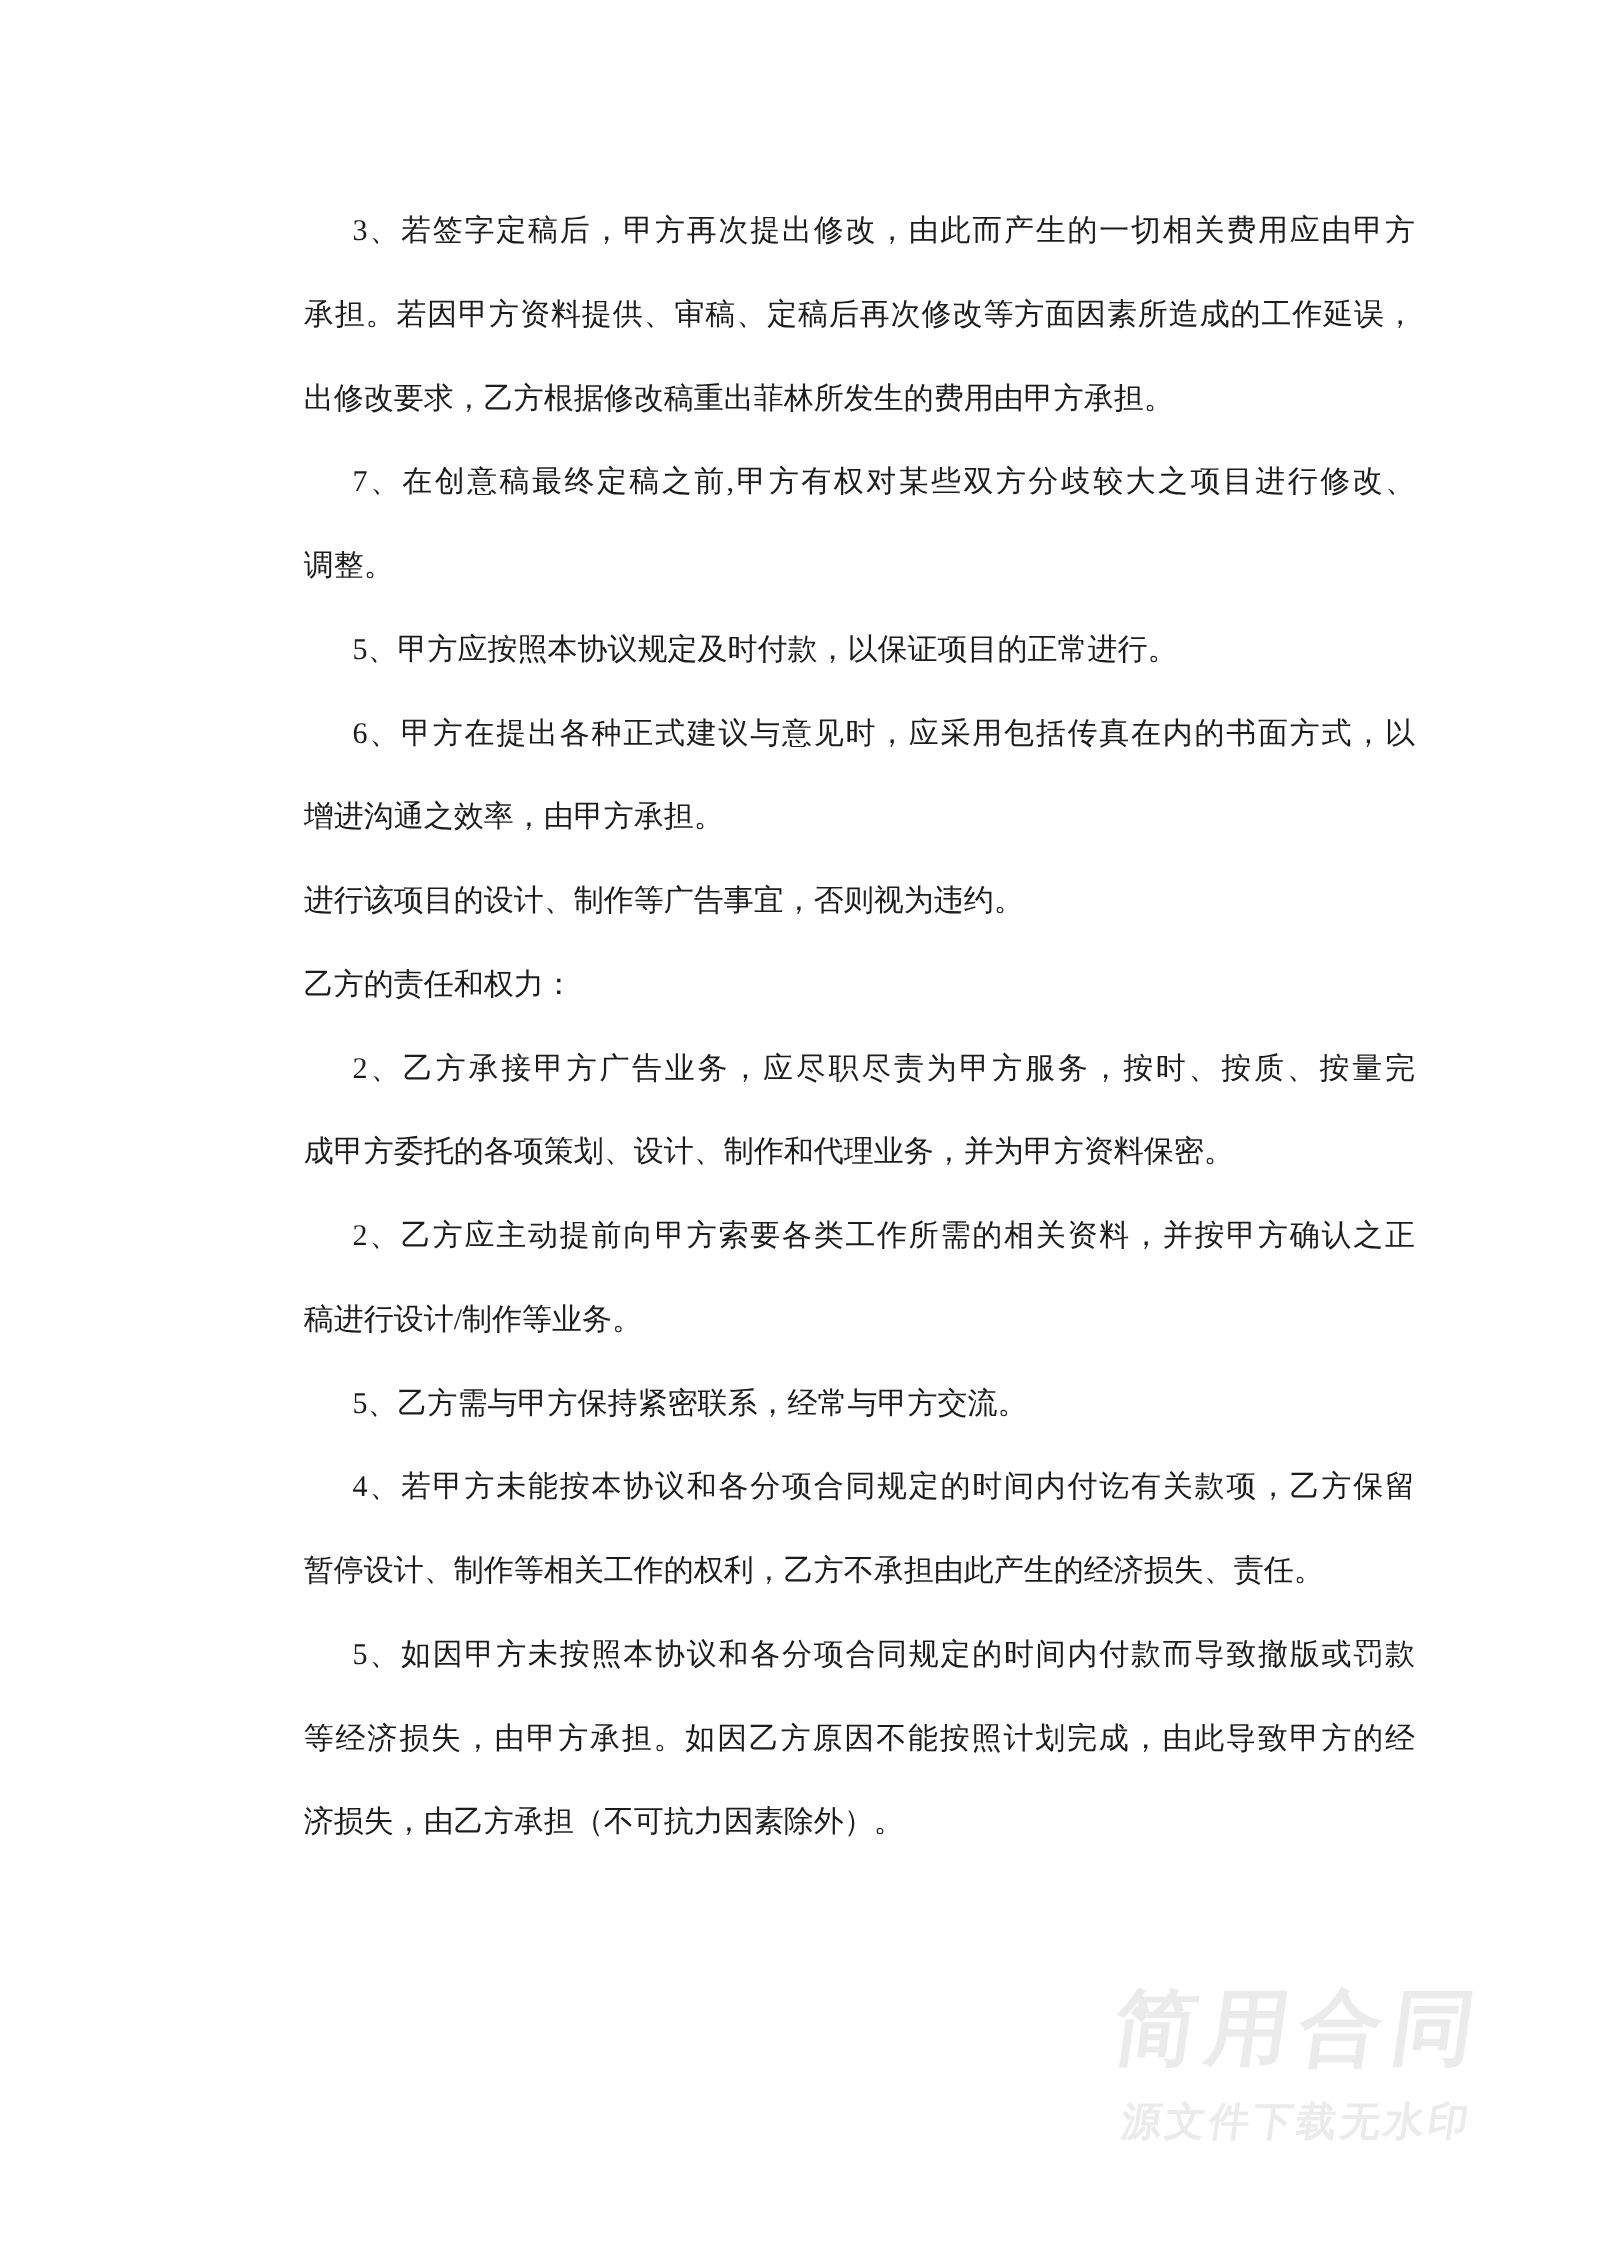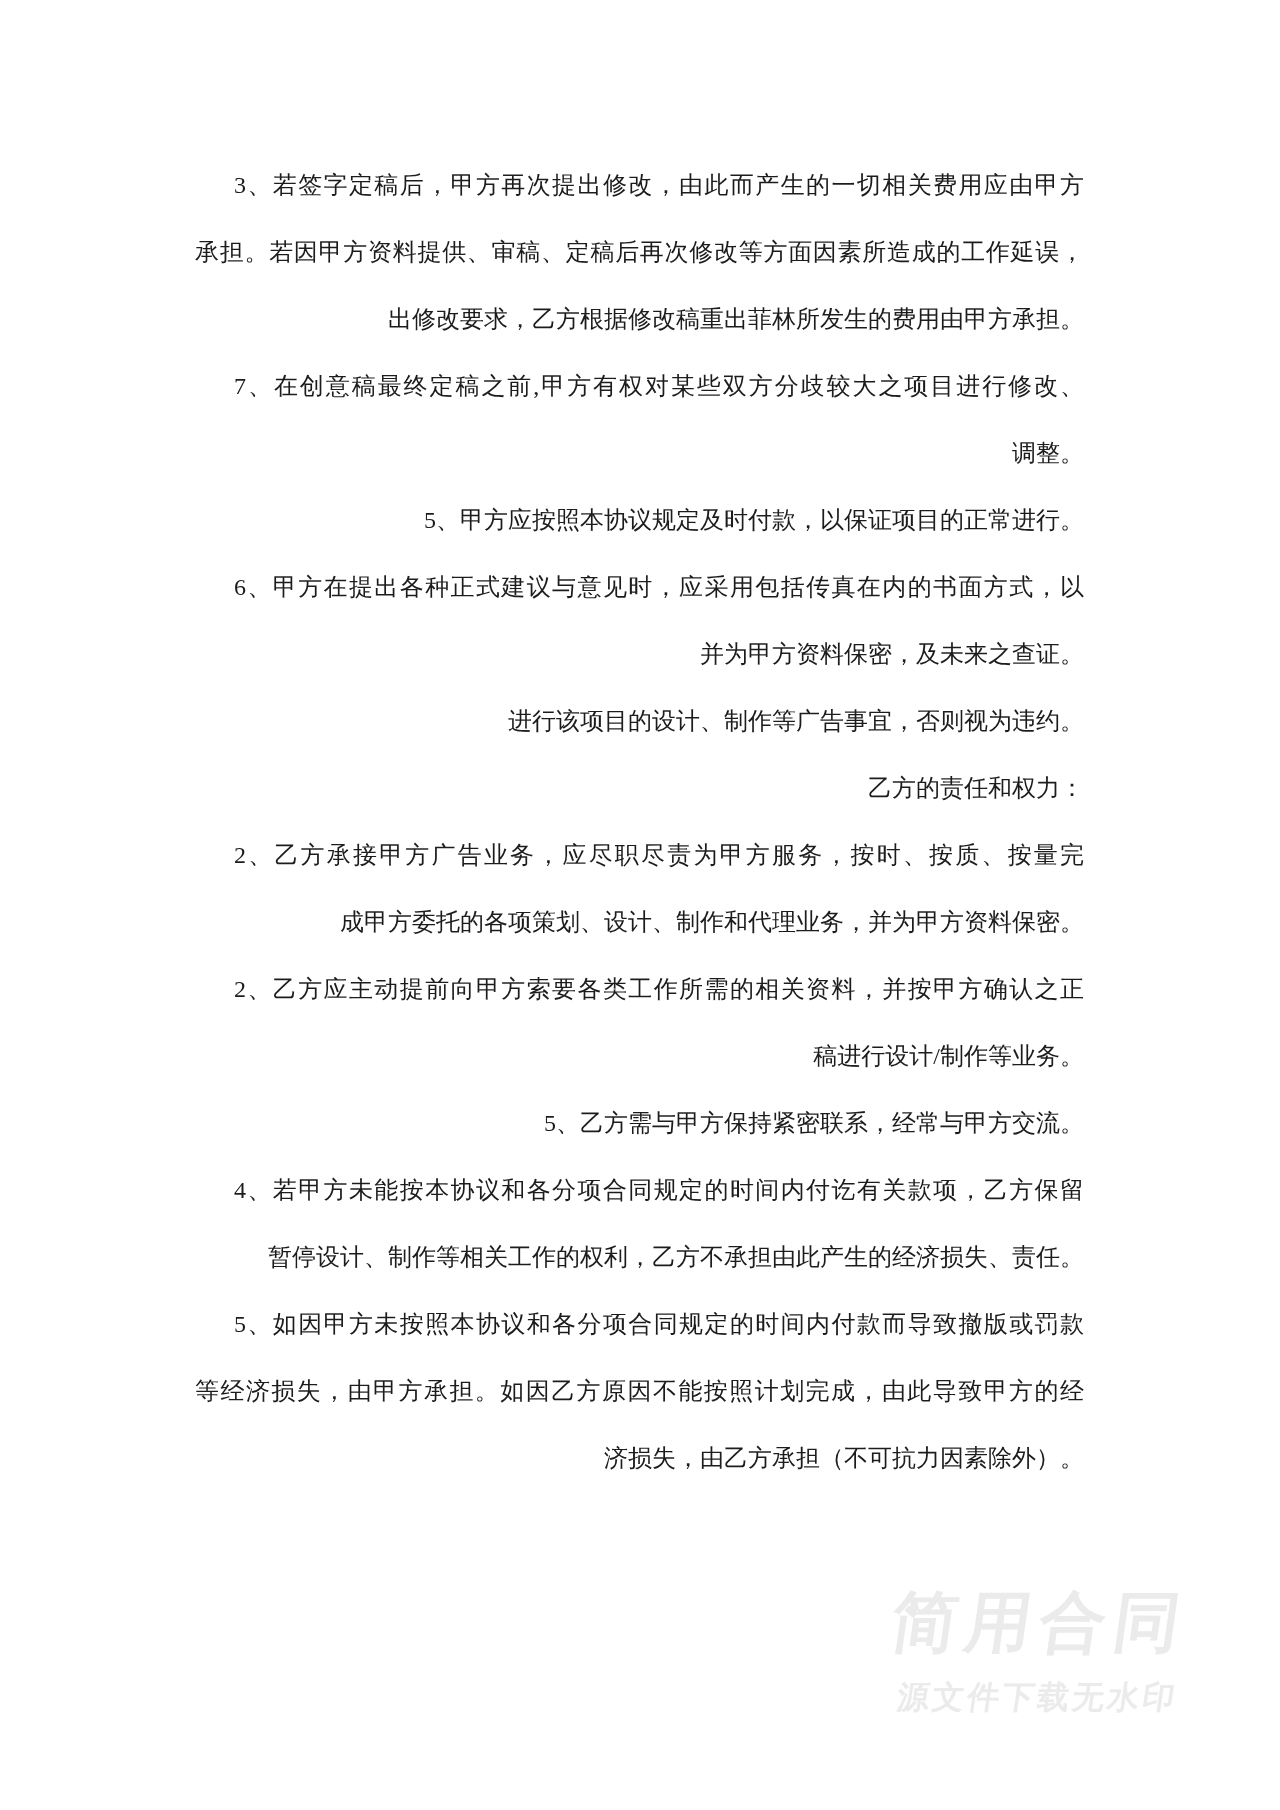--- a/index.html
+++ b/index.html
@@ -20,21 +20,21 @@
     left: 195px;
     top: 152px;
     width: 889px;
   }
   .line {
     height: 67px;
     line-height: 67px;
     font-size: 24px;
     letter-spacing: 0;
     white-space: nowrap;
-    text-align: right;
+    text-align: left;
   }
   .line.indent {
     padding-left: 39px;
   }
   .line.fill {
     white-space: normal;
     overflow: hidden;
     text-align: justify;
     text-align-last: justify;
   }
@@ -59,29 +59,29 @@
     font-size: 32px;
     line-height: 34px;
     letter-spacing: 3px;
   }
 </style>
 </head>
 <body>
 
 <div class="page">
 
-  <div class="doc" style="color: rgb(28, 28, 28);">
+  <div class="doc" style="color: rgb(28, 28, 28); margin-left: 48px;">
       <div class="line indent fill">3、若签字定稿后，甲方再次提出修改，由此而产生的一切相关费用应由甲方</div>
       <div class="line fill">承担。若因甲方资料提供、审稿、定稿后再次修改等方面因素所造成的工作延误，</div>
       <div class="line">出修改要求，乙方根据修改稿重出菲林所发生的费用由甲方承担。</div>
       <div class="line indent fill">7、在创意稿最终定稿之前,甲方有权对某些双方分歧较大之项目进行修改、</div>
       <div class="line">调整。</div>
       <div class="line indent">5、甲方应按照本协议规定及时付款，以保证项目的正常进行。</div>
       <div class="line indent fill">6、甲方在提出各种正式建议与意见时，应采用包括传真在内的书面方式，以</div>
-      <div class="line">并为甲方资料保密，及未来之查证。</div>
+      <div class="line">增进沟通之效率，由甲方承担。</div>
       <div class="line">进行该项目的设计、制作等广告事宜，否则视为违约。</div>
       <div class="line">乙方的责任和权力：</div>
       <div class="line indent fill">2、乙方承接甲方广告业务，应尽职尽责为甲方服务，按时、按质、按量完</div>
       <div class="line">成甲方委托的各项策划、设计、制作和代理业务，并为甲方资料保密。</div>
       <div class="line indent fill">2、乙方应主动提前向甲方索要各类工作所需的相关资料，并按甲方确认之正</div>
       <div class="line">稿进行设计/制作等业务。</div>
       <div class="line indent">5、乙方需与甲方保持紧密联系，经常与甲方交流。</div>
       <div class="line indent fill">4、若甲方未能按本协议和各分项合同规定的时间内付讫有关款项，乙方保留</div>
       <div class="line">暂停设计、制作等相关工作的权利，乙方不承担由此产生的经济损失、责任。</div>
       <div class="line indent fill">5、如因甲方未按照本协议和各分项合同规定的时间内付款而导致撤版或罚款</div>

